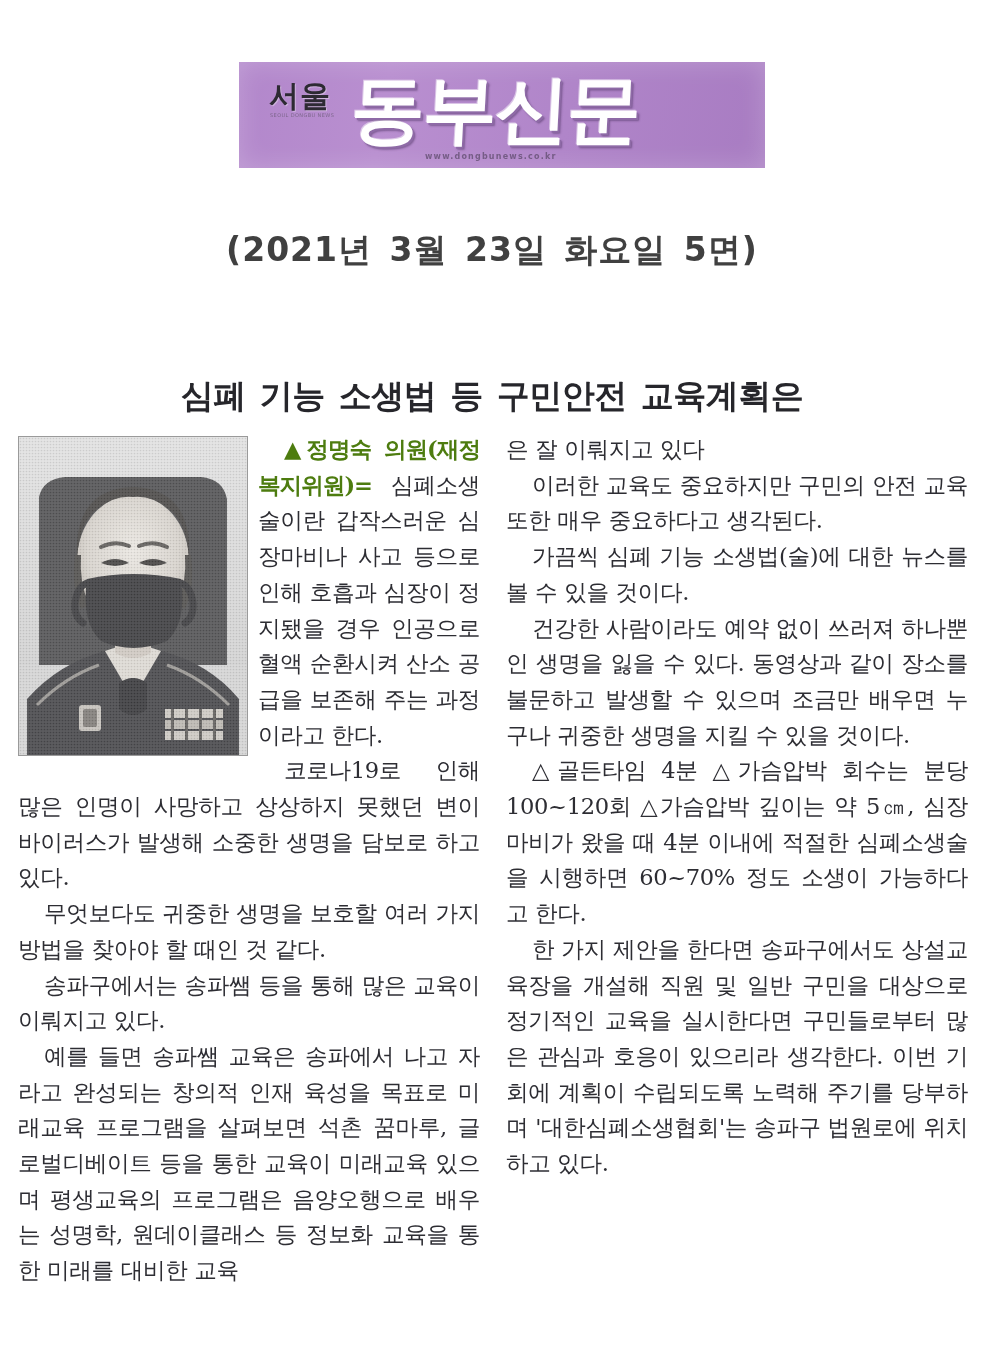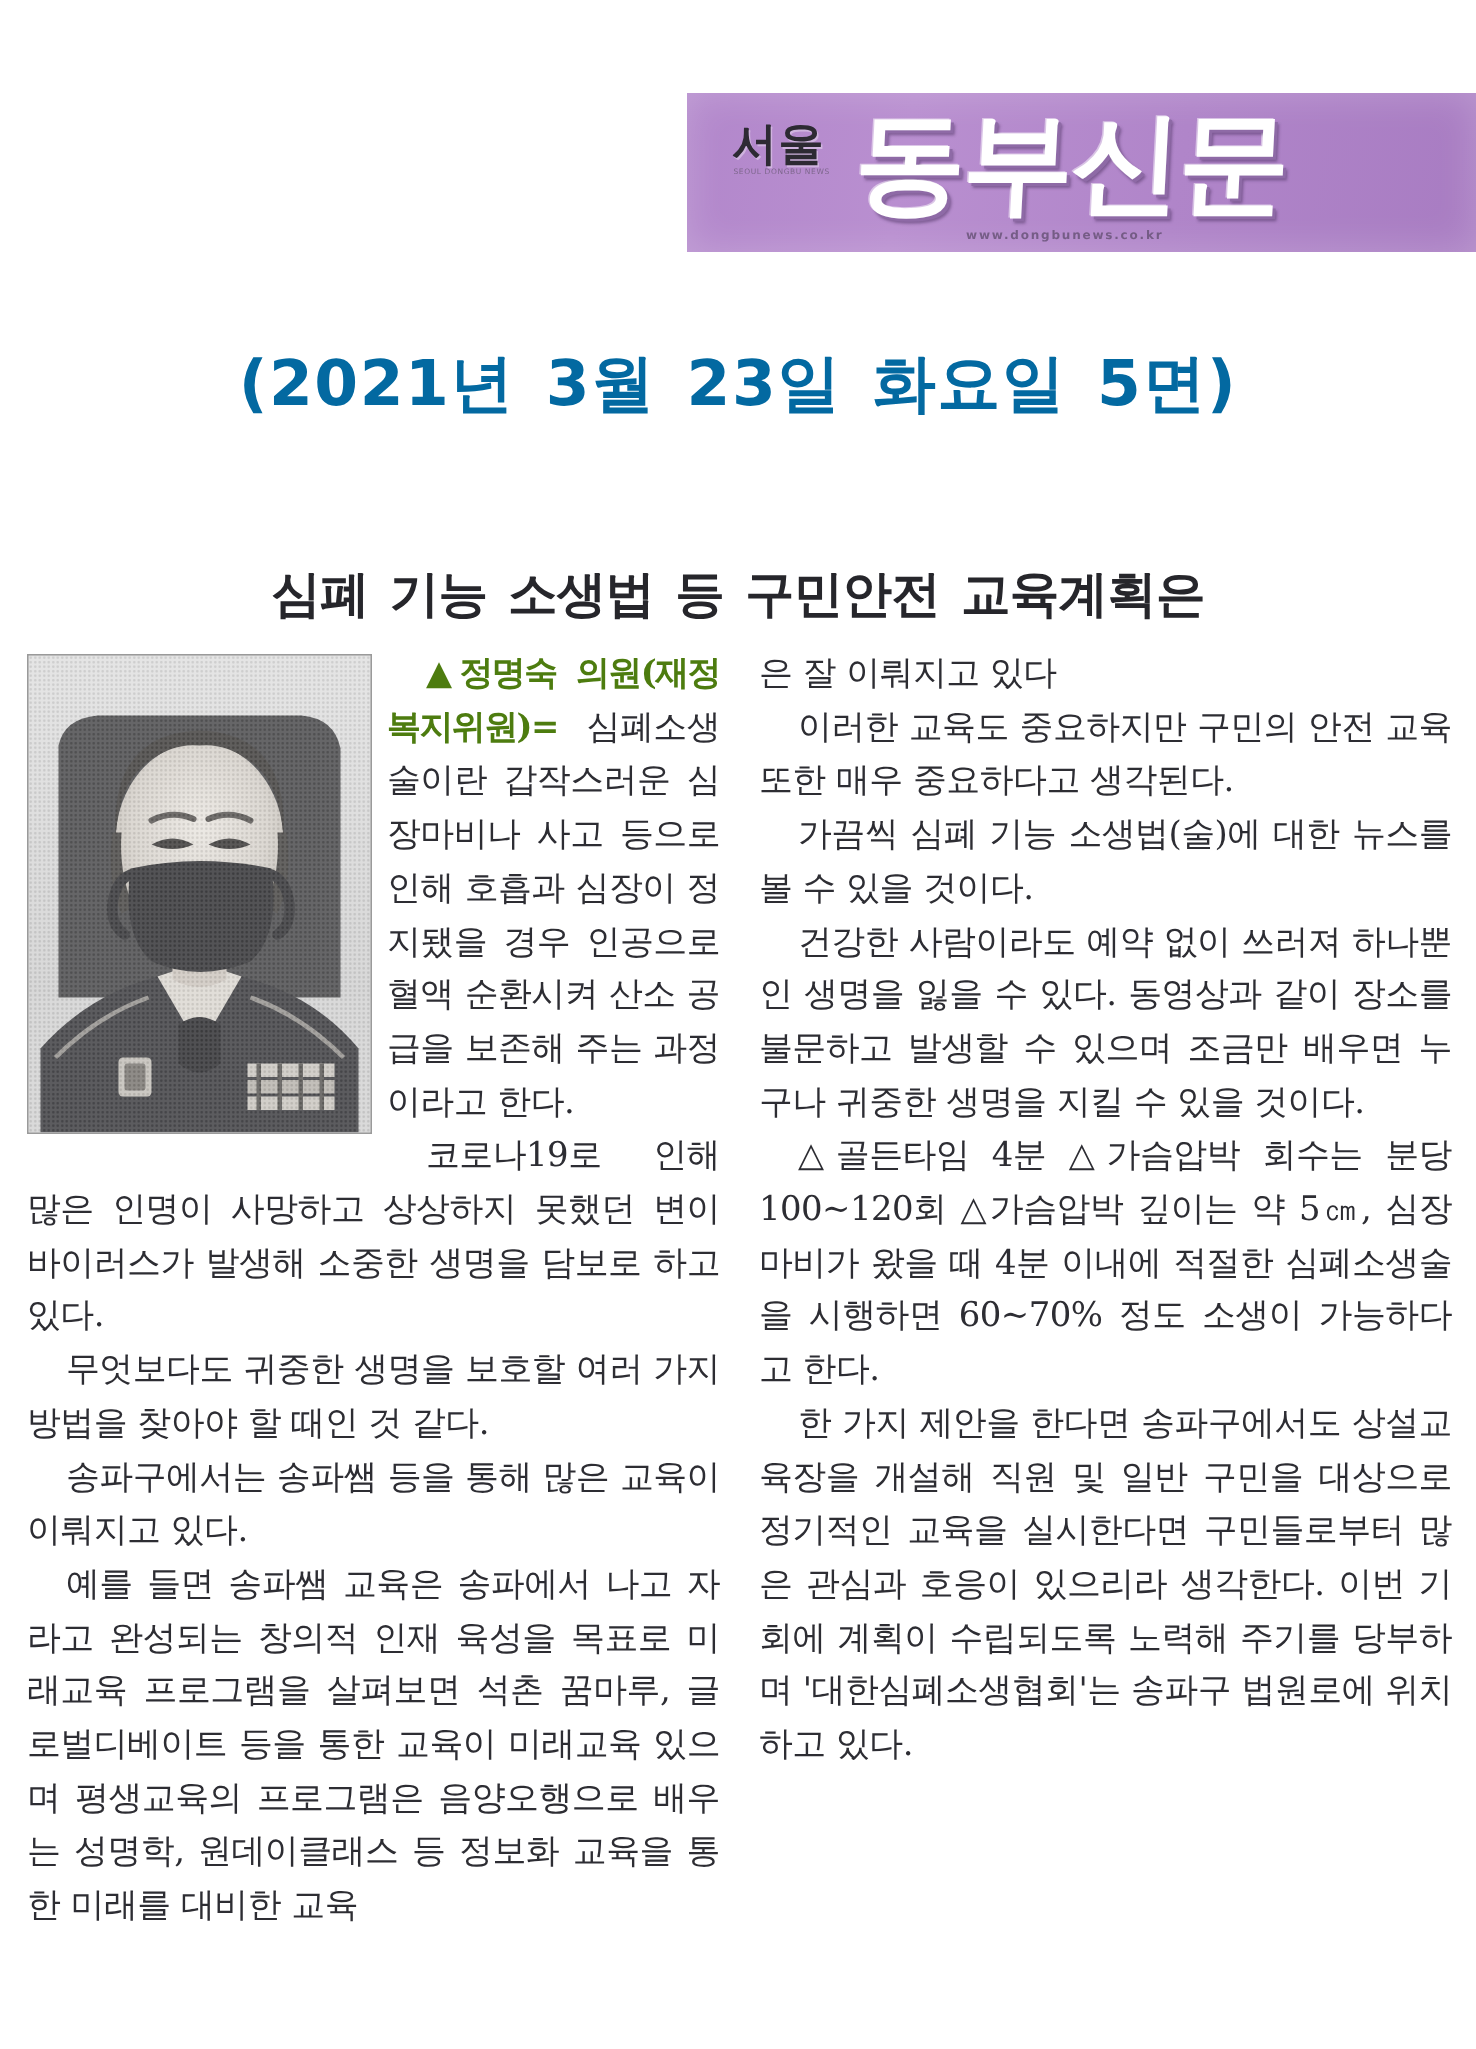--- a/index.html
+++ b/index.html
@@ -17,21 +17,21 @@
     color: #2b2b2f;
     -webkit-font-smoothing: antialiased;
   }
 
   
   .masthead-wrap {
     position: absolute;
     left: 0; right: 0;
     top: 62px;
     display: flex;
-    justify-content: flex-end;
+    justify-content: center;
     padding-left: 20px;
   }
   .masthead {
     width: 526px;
     height: 106px;
     background: linear-gradient(100deg,#b287cb 0%, #b98fd0 28%, #b085c9 62%, #a87cc2 100%);
     position: relative;
     box-shadow: inset 0 0 26px rgba(255,255,255,.22);
     overflow: hidden;
   }
@@ -88,23 +88,23 @@
   }
 
   
   .dateline {
     position: absolute;
     left: 0; right: 0;
     top: 228px;
     text-align: center;
     font-family: "DejaVu Sans", "Liberation Sans", sans-serif;
     font-weight: 700;
-    font-size: 42px;
+    font-size: 33px;
     letter-spacing: 1px;
-    color: #0369a1;
+    color: #404040;
     word-spacing: 5px;
   }
 
   
   .headline {
     position: absolute;
     left: 0; right: 0;
     top: 352px;
     text-align: center;
     font-family: "DejaVu Serif", "Liberation Serif", serif;

